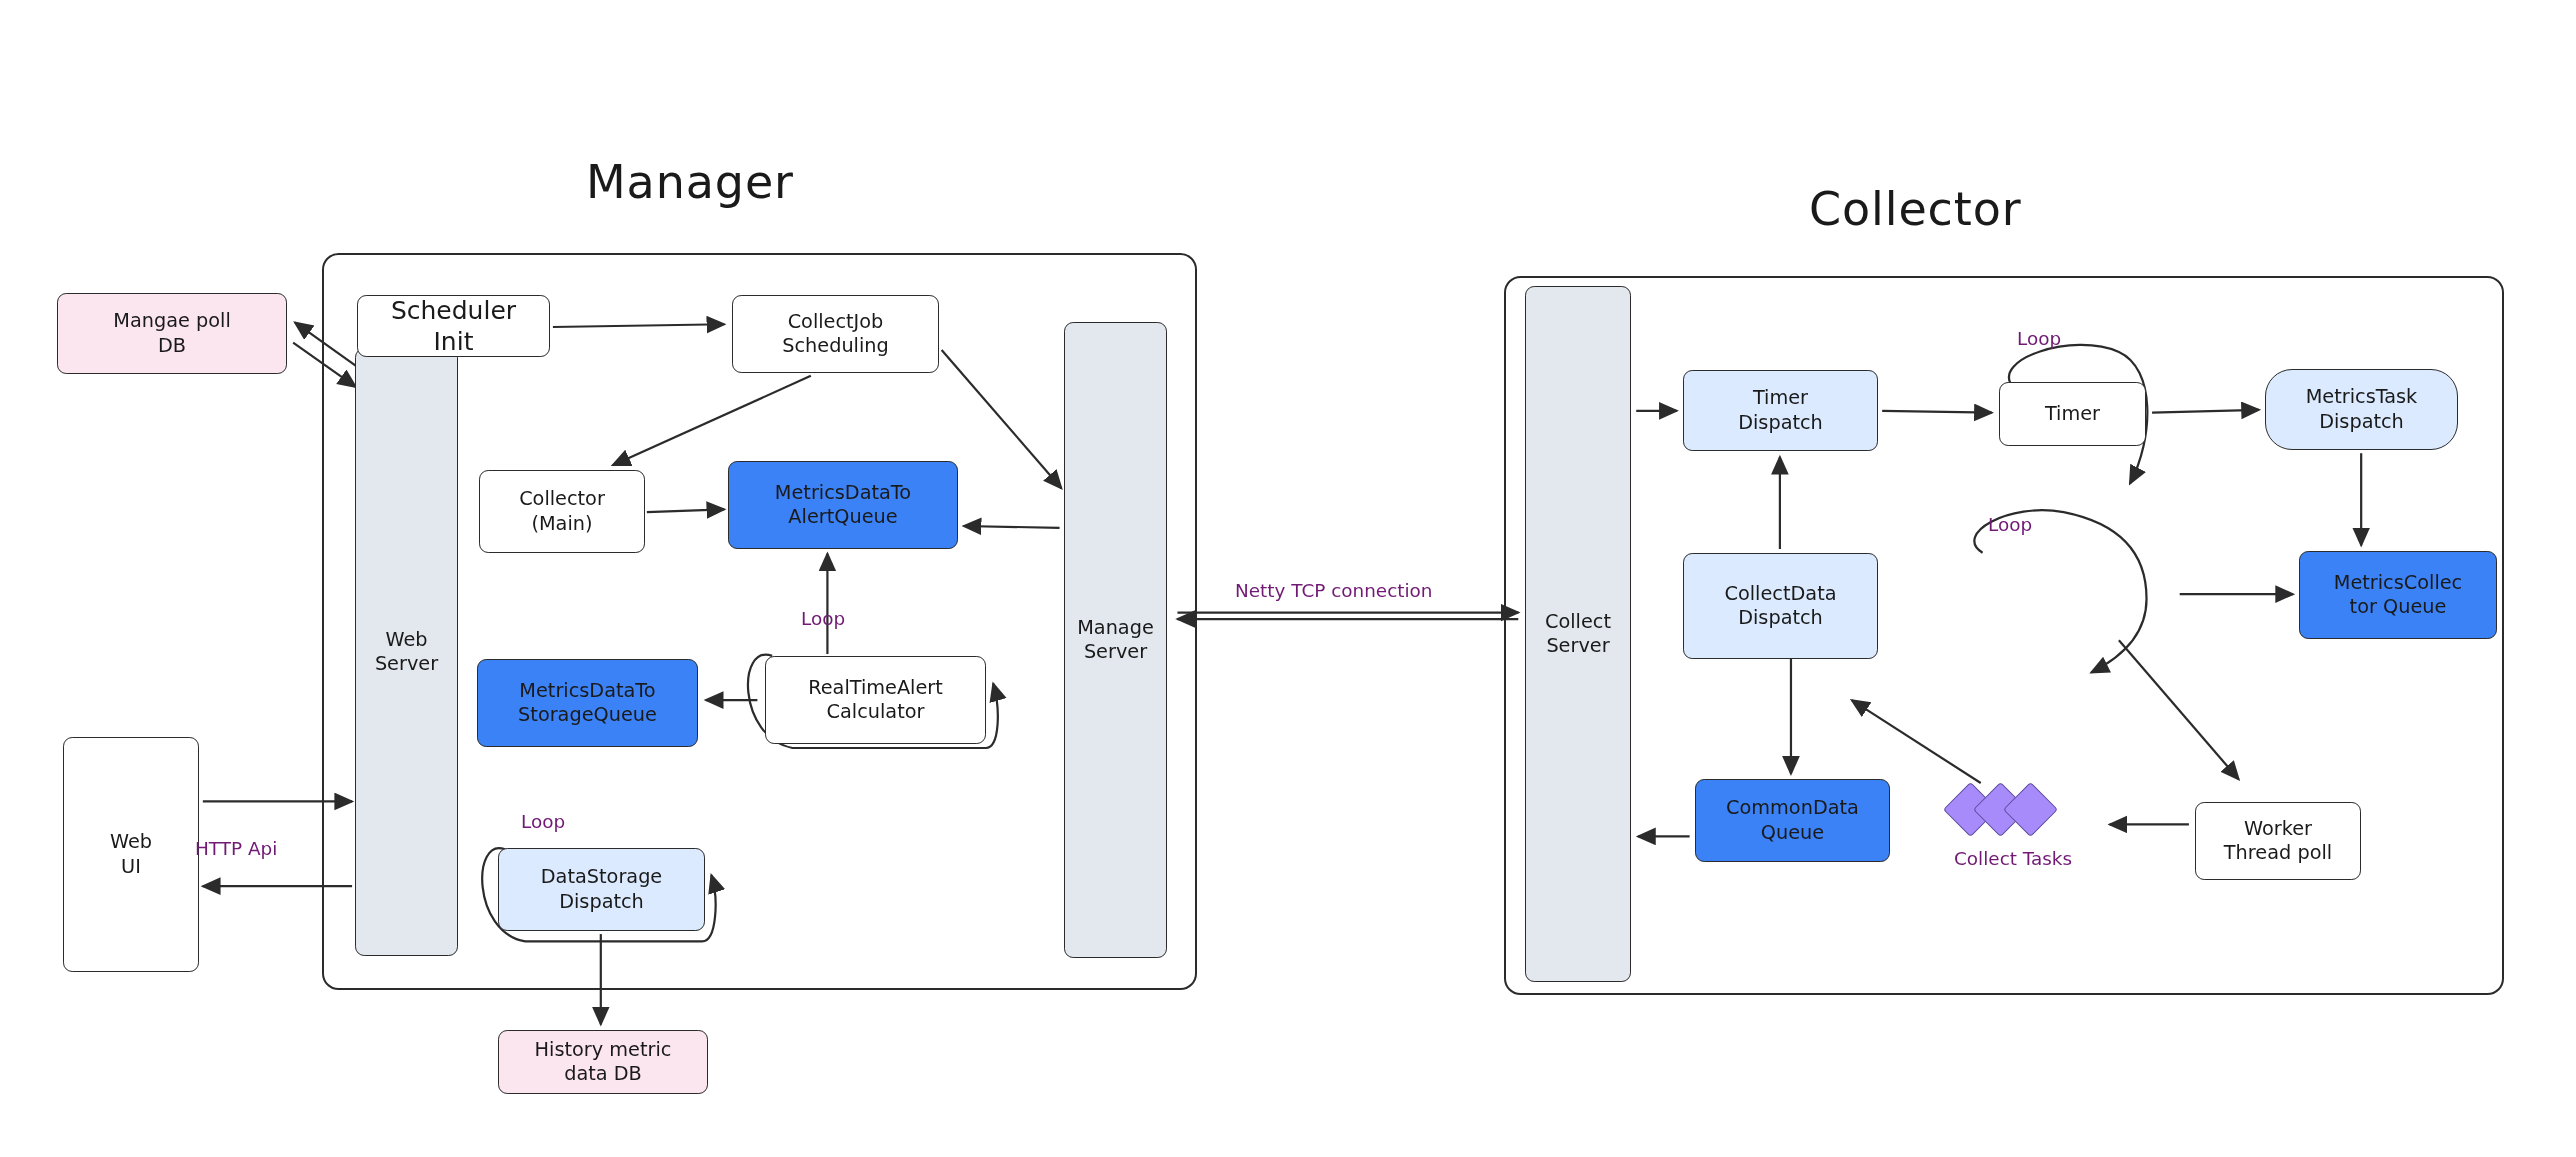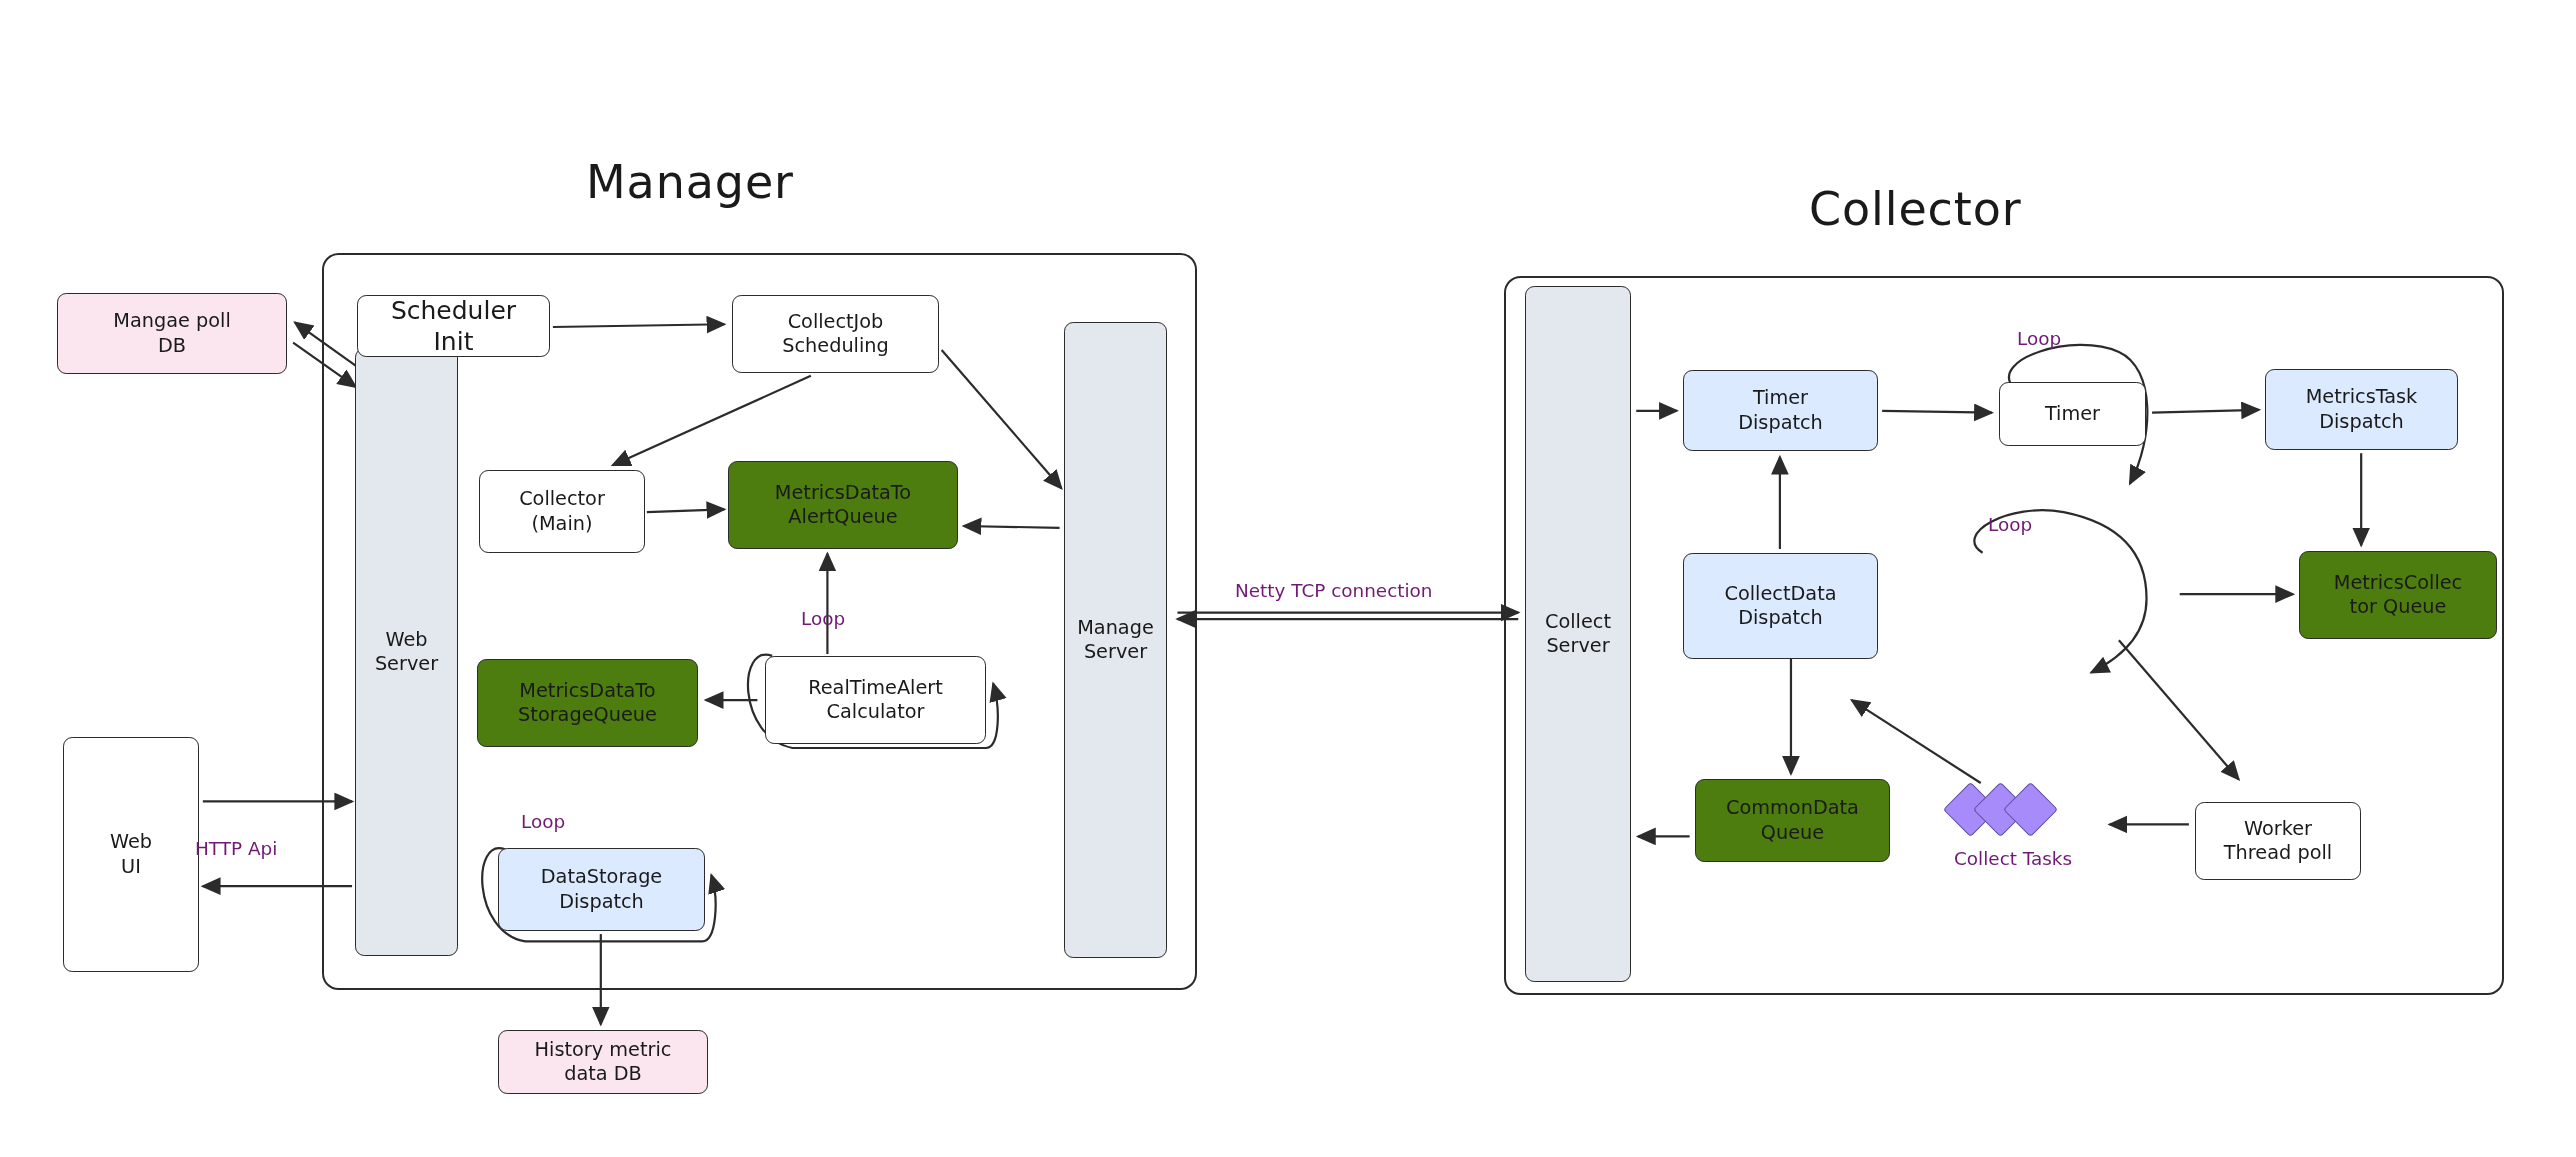--- a/index.html
+++ b/index.html
@@ -55,21 +55,21 @@
     font-family: "DejaVu Sans", sans-serif;
   }
   .label {
     position: absolute;
     color: #701a75;
     font-size: 18.4px;
     white-space: nowrap;
     font-family: "DejaVu Sans", sans-serif;
   }
   .blue   { background: #dbeafe; }
-  .yellow { background: #4d7c0f; }
+  .yellow { background: #3b82f6; }
   .pink   { background: #fbe6ef; }
   .grey   { background: #e3e7ee; }
   .white  { background: #ffffff; }
   .diamonds {
     position: absolute;
     display: flex;
   }
   .diamond {
     width: 37px;
     height: 37px;
@@ -180,21 +180,21 @@
 Calculator</div>
   <div class="node blue" style="left:498px; top:848px; width:207px; height:83px; font-size:19.3px;">DataStorage
 Dispatch</div>
   <div class="node grey" style="left:1064px; top:322px; width:103px; height:636px; font-size:19.3px;">Manage
 Server</div>
   <div class="node grey" style="left:1525px; top:286px; width:106px; height:696px; font-size:19.3px;">Collect
 Server</div>
   <div class="node blue" style="left:1683px; top:370px; width:195px; height:81px; font-size:19.3px;">Timer
 Dispatch</div>
   <div class="node white" style="left:1999px; top:382px; width:147px; height:64px; font-size:19.3px;">Timer</div>
-  <div class="node blue" style="left:2265px; top:369px; width:193px; height:81px; font-size:19.3px;">MetricsTask
+  <div class="node blue" style="left:2265px; top:369px; width:193px; height:81px; font-size:19.3px;border-radius:27px;">MetricsTask
 Dispatch</div>
   <div class="node blue" style="left:1683px; top:553px; width:195px; height:106px; font-size:19.3px;">CollectData
 Dispatch</div>
   <div class="node yellow" style="left:2299px; top:551px; width:198px; height:88px; font-size:19.3px;">MetricsCollec
 tor Queue</div>
   <div class="node yellow" style="left:1695px; top:779px; width:195px; height:83px; font-size:19.3px;">CommonData
 Queue</div>
   <div class="node white" style="left:2195px; top:802px; width:166px; height:78px; font-size:19.3px;">Worker
 Thread poll</div>
 

